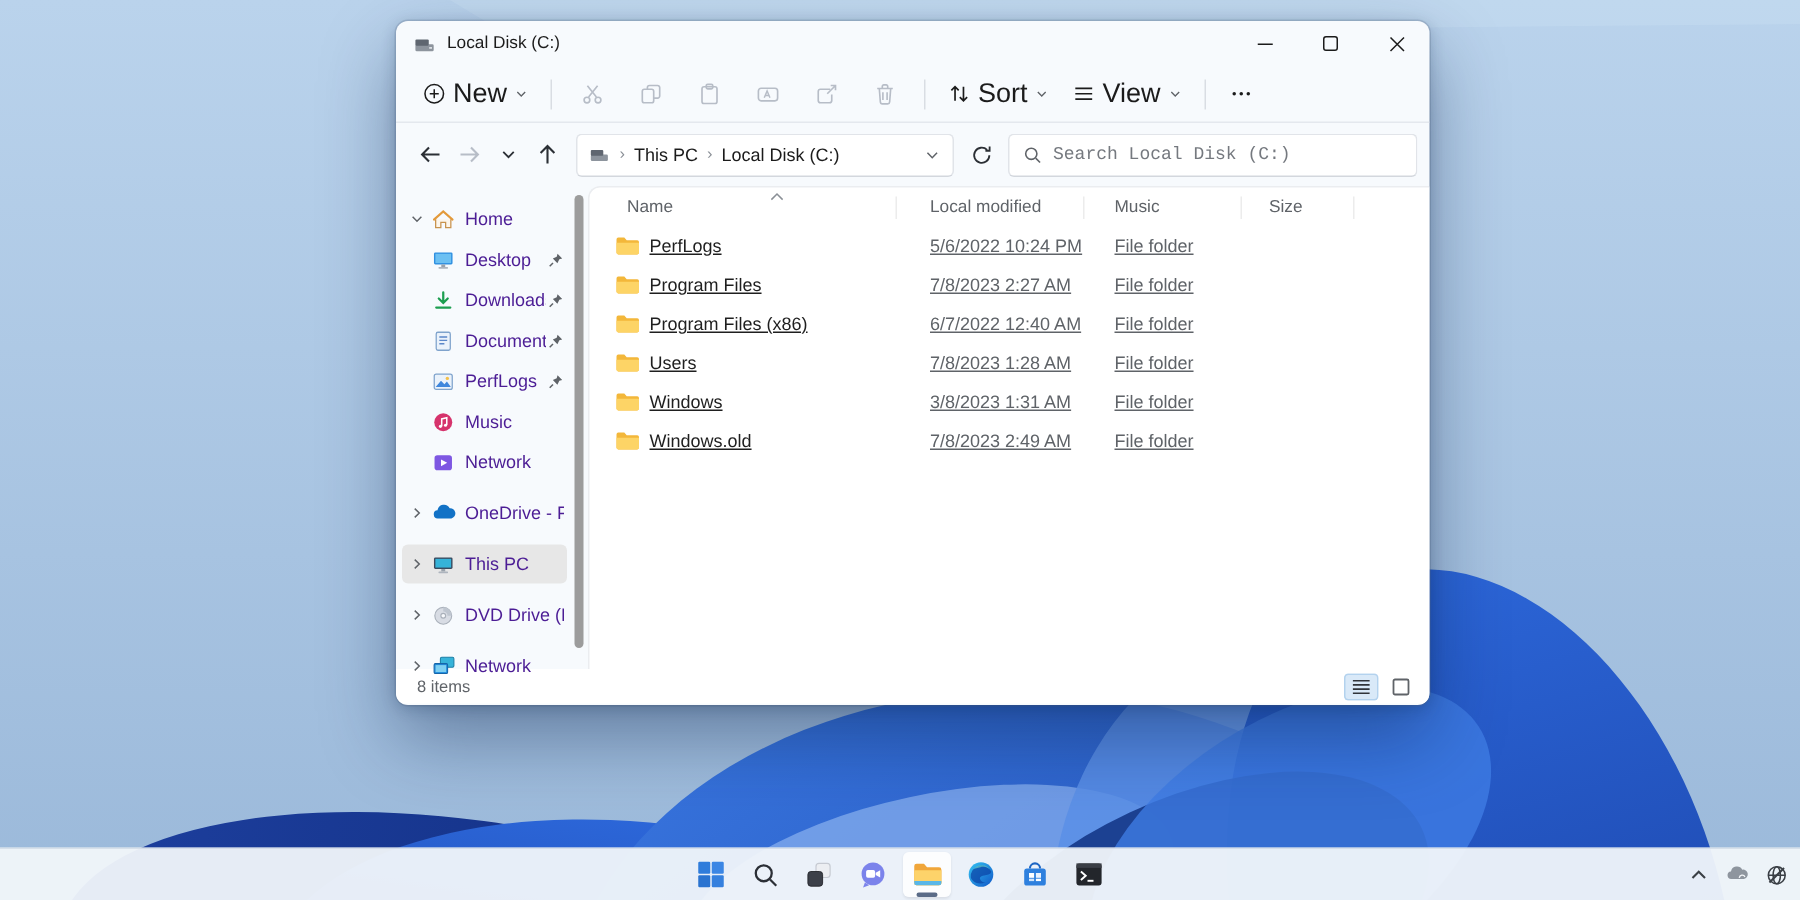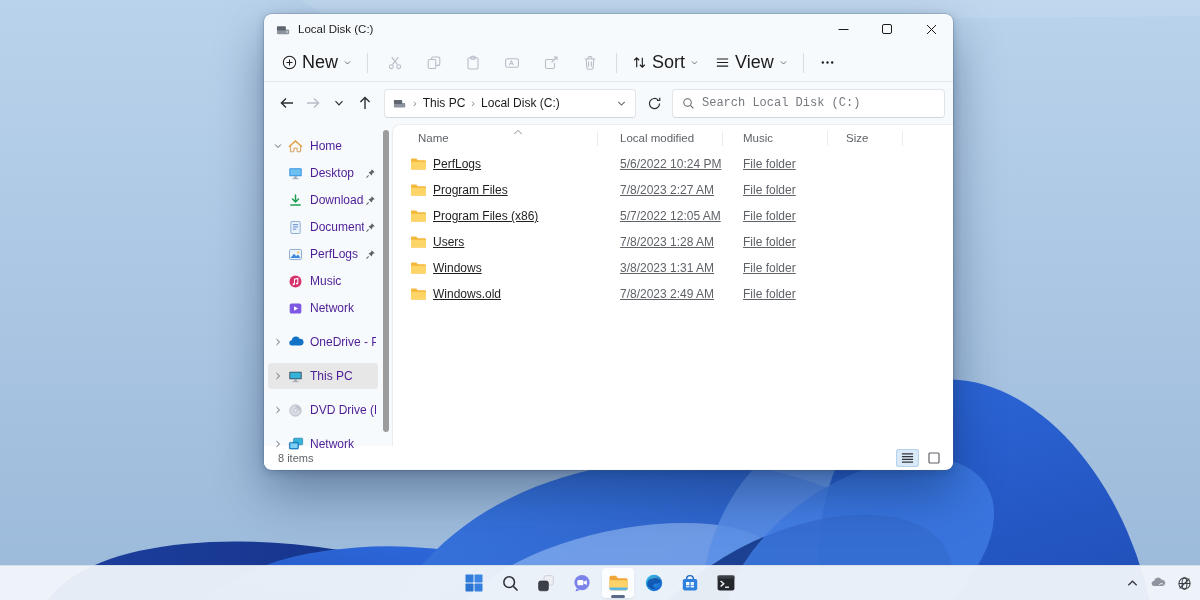--- a/index.html
+++ b/index.html
@@ -497,21 +497,21 @@
           <div class="fsize"></div>
         </div>
         <div class="frow">
           <div class="fname">
               <svg width="17" height="14" viewBox="0 0 17 14">
                 <path d="M1 2.6 Q1 1.4 2.2 1.4 H6.2 L7.8 3.2 H14.8 Q16 3.2 16 4.4 V11.4 Q16 12.6 14.8 12.6 H2.2 Q1 12.6 1 11.4 Z" fill="#f3b73a"></path>
                 <path d="M1 4.8 H16 V11.4 Q16 12.6 14.8 12.6 H2.2 Q1 12.6 1 11.4 Z" fill="#fdd466"></path>
               </svg>
               <span>Program Files (x86)</span>
             </div>
-          <div class="fdate">5/7/2022 12:05 AM</div>
+          <div class="fdate">6/7/2022 12:40 AM</div>
           <div class="ftype">File folder</div>
           <div class="fsize"></div>
         </div>
         <div class="frow">
           <div class="fname">
               <svg width="17" height="14" viewBox="0 0 17 14">
                 <path d="M1 2.6 Q1 1.4 2.2 1.4 H6.2 L7.8 3.2 H14.8 Q16 3.2 16 4.4 V11.4 Q16 12.6 14.8 12.6 H2.2 Q1 12.6 1 11.4 Z" fill="#f3b73a"></path>
                 <path d="M1 4.8 H16 V11.4 Q16 12.6 14.8 12.6 H2.2 Q1 12.6 1 11.4 Z" fill="#fdd466"></path>
               </svg>
               <span>Users</span>

